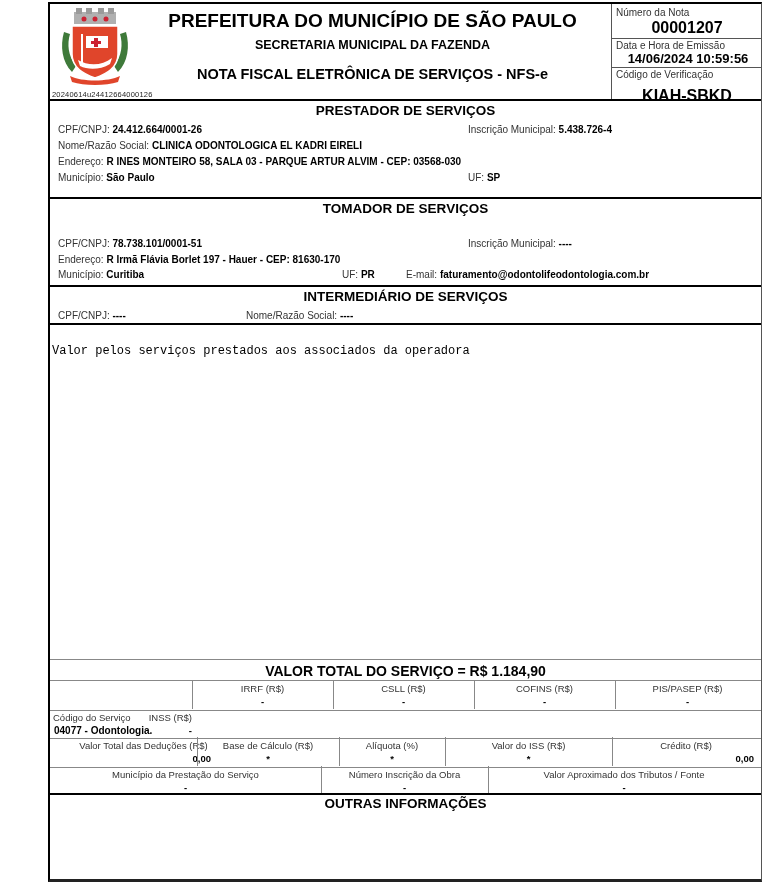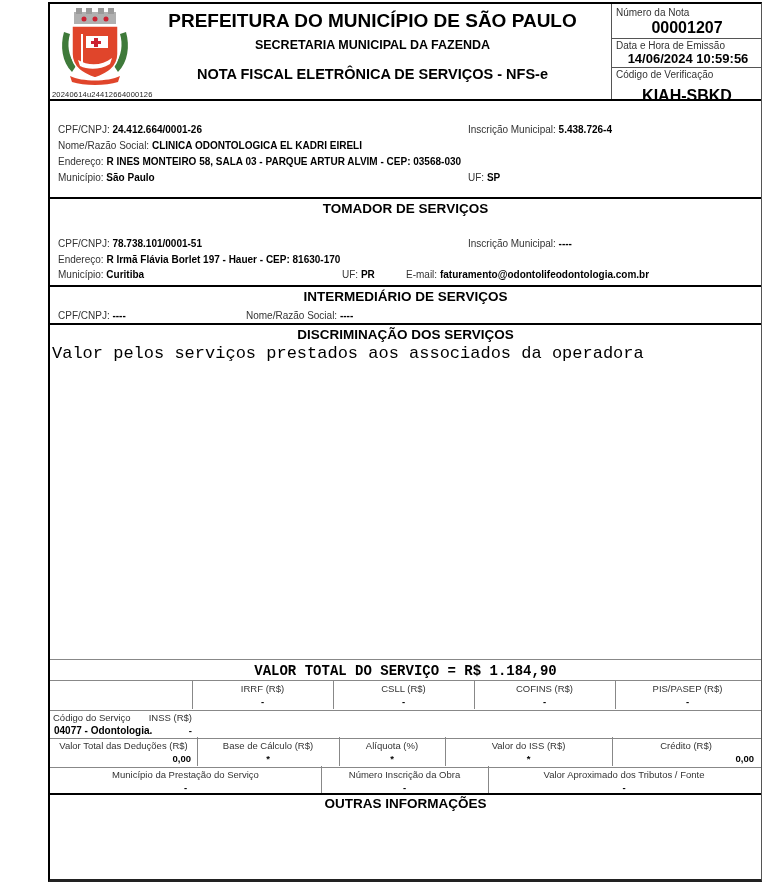--- a/index.html
+++ b/index.html
@@ -8,21 +8,21 @@
   .abs { position:absolute; }
   .hline { position:absolute; left:0; right:0; height:0; border-top:2px solid #000; }
   .hline.thin { border-top:1px solid #888; }
   .vline { position:absolute; width:0; border-left:1px solid #888; }
   .lbl { font-size:10px; color:#333;text-align:center; }
   .val { font-size:10px; font-weight:bold; color:#000; }
   .sec-title { position:absolute; left:0; right:0; text-align:center; font-weight:bold; font-size:13.5px; }
   .row { position:absolute; font-size:10px; white-space:nowrap; }
   .cell { position:absolute; text-align:center; font-size:9.5px; color:#333; }
   .cell .v { display:block; font-weight:bold; color:#000; margin-top:2px; }
-  .mono { font-family:"Liberation Mono", monospace; font-size:17px; }
+  .mono { font-family:"Liberation Mono", monospace; font-size:12px; }
 </style>
 </head>
 <body>
 
 <div class="doc">
 
   <div class="abs" style="left:8px;top:4px;width:74px;height:80px;">
     <svg width="74" height="80" viewBox="0 0 74 80">
       <rect x="16" y="4" width="42" height="12" fill="#b0b0b0"></rect>
       <rect x="18" y="0" width="6" height="6" fill="#9a9a9a"></rect>
@@ -53,20 +53,21 @@
   <div class="abs" style="left:562px;top:15px;width:150px;text-align:center;font-weight:bold;font-size:16px;">00001207</div>
   <div class="hline thin" style="left:561px;top:34px;border-top-color:#555;"></div>
   <div class="abs" style="left:566px;top:36px;font-size:10px;color:#333;">Data e Hora de Emissão</div>
   <div class="abs" style="left:564px;top:47px;width:148px;text-align:center;font-weight:bold;font-size:13px;">14/06/2024 10:59:56</div>
   <div class="hline thin" style="left:561px;top:63px;border-top-color:#555;"></div>
   <div class="abs" style="left:566px;top:65px;font-size:10px;color:#333;">Código de Verificação</div>
   <div class="abs" style="left:562px;top:83px;width:150px;text-align:center;font-weight:bold;font-size:16px;">KIAH-SBKD</div>
 
   <div class="hline" style="top:95px;"></div>
 
+  <div class="sec-title" style="top:99px;">PRESTADOR DE SERVIÇOS</div>
   <div class="row" style="left:8px;top:120px;"><span class="lbl">CPF/CNPJ:</span> <span class="val">24.412.664/0001-26</span></div>
   <div class="row" style="left:418px;top:120px;"><span class="lbl">Inscrição Municipal:</span> <span class="val">5.438.726-4</span></div>
   <div class="row" style="left:8px;top:136px;"><span class="lbl">Nome/Razão Social:</span> <span class="val">CLINICA ODONTOLOGICA EL KADRI EIRELI</span></div>
   <div class="row" style="left:8px;top:152px;"><span class="lbl">Endereço:</span> <span class="val">R INES MONTEIRO 58, SALA  03 - PARQUE ARTUR ALVIM - CEP: 03568-030</span></div>
   <div class="row" style="left:8px;top:168px;"><span class="lbl">Município:</span> <span class="val">São Paulo</span></div>
   <div class="row" style="left:418px;top:168px;"><span class="lbl">UF:</span> <span class="val">SP</span></div>
 
   <div class="hline" style="top:193px;"></div>
 
   <div class="sec-title" style="top:197px;">TOMADOR DE SERVIÇOS</div>
@@ -78,47 +79,46 @@
   <div class="row" style="left:356px;top:265px;"><span class="lbl">E-mail:</span> <span class="val">faturamento@odontolifeodontologia.com.br</span></div>
 
   <div class="hline" style="top:281px;"></div>
 
   <div class="sec-title" style="top:285px;">INTERMEDIÁRIO DE SERVIÇOS</div>
   <div class="row" style="left:8px;top:306px;"><span class="lbl">CPF/CNPJ:</span> <span class="val">----</span></div>
   <div class="row" style="left:196px;top:306px;"><span class="lbl">Nome/Razão Social:</span> <span class="val">----</span></div>
 
   <div class="hline" style="top:319px;"></div>
 
-  <div class="sec-title" style="top:323px;">DISCRIMINAÇÃO DOS SERVIÇOS</div>
   <div class="abs mono" style="left:2px;top:340px;">Valor pelos serviços prestados aos associados da operadora</div>
 
   <div class="hline thin" style="top:655px;"></div>
 
-  <div class="sec-title" style="top:659px;font-size:14px;font-family:Liberation Mono, monospace;">VALOR TOTAL DO SERVIÇO = R$ 1.184,90</div>
+  <div class="sec-title" style="top:659px;font-size:14px;">VALOR TOTAL DO SERVIÇO = R$ 1.184,90</div>
   <div class="hline thin" style="top:676px;"></div>
 
   <div id="tributos-row">
       <div class="cell" style="left: 0px; top: 708px; width: 142px; text-align: right;"><span>INSS (R$)</span><span class="v">-</span></div>
       <div class="cell" style="left: 142px; top: 679px; width: 141px;"><span>IRRF (R$)</span><span class="v">-</span></div>
       <div class="vline" style="left: 142px; top: 676px; height: 29px;"></div>
       <div class="cell" style="left: 283px; top: 679px; width: 141px;"><span>CSLL (R$)</span><span class="v">-</span></div>
       <div class="vline" style="left: 283px; top: 676px; height: 29px;"></div>
       <div class="cell" style="left: 424px; top: 679px; width: 141px;"><span>COFINS (R$)</span><span class="v">-</span></div>
       <div class="vline" style="left: 424px; top: 676px; height: 29px;"></div>
       <div class="cell" style="left: 565px; top: 679px; width: 145px;"><span>PIS/PASEP (R$)</span><span class="v">-</span></div>
       <div class="vline" style="left: 565px; top: 676px; height: 29px;"></div>
     </div>
   <div class="hline thin" style="top:706px;"></div>
 
   <div class="abs lbl" style="left:3px;top:708px;font-size:9.5px;">Código do Serviço</div>
   <div class="abs val" style="left:4px;top:721px;">04077 - Odontologia.</div>
   <div class="hline thin" style="top:734px;"></div>
 
   <div id="calculo-row">
-      <div class="cell" style="left: 0px; top: 736px; width: 147px;"><span>Valor Total das Deduções (R$)</span><span class="v" style="text-align: right; padding-right: 6px;">0,00</span></div>
+      <div class="cell" style="left: 0px; top: 736px; width: 147px; padding-left: 20px;"><span>Valor Total das Deduções (R$)</span><span class="v" style="text-align: right; padding-right: 6px;">0,00</span></div>
       <div class="cell" style="left: 147px; top: 736px; width: 142px;"><span>Base de Cálculo (R$)</span><span class="v">*</span></div>
       <div class="vline" style="left: 147px; top: 733px; height: 29px;"></div>
       <div class="cell" style="left: 289px; top: 736px; width: 106px;"><span>Alíquota (%)</span><span class="v">*</span></div>
       <div class="vline" style="left: 289px; top: 733px; height: 29px;"></div>
       <div class="cell" style="left: 395px; top: 736px; width: 167px;"><span>Valor do ISS (R$)</span><span class="v">*</span></div>
       <div class="vline" style="left: 395px; top: 733px; height: 29px;"></div>
       <div class="cell" style="left: 562px; top: 736px; width: 148px;"><span>Crédito (R$)</span><span class="v" style="text-align: right; padding-right: 6px;">0,00</span></div>
       <div class="vline" style="left: 562px; top: 733px; height: 29px;"></div>
     </div>
   <div class="hline thin" style="top:763px;"></div>

